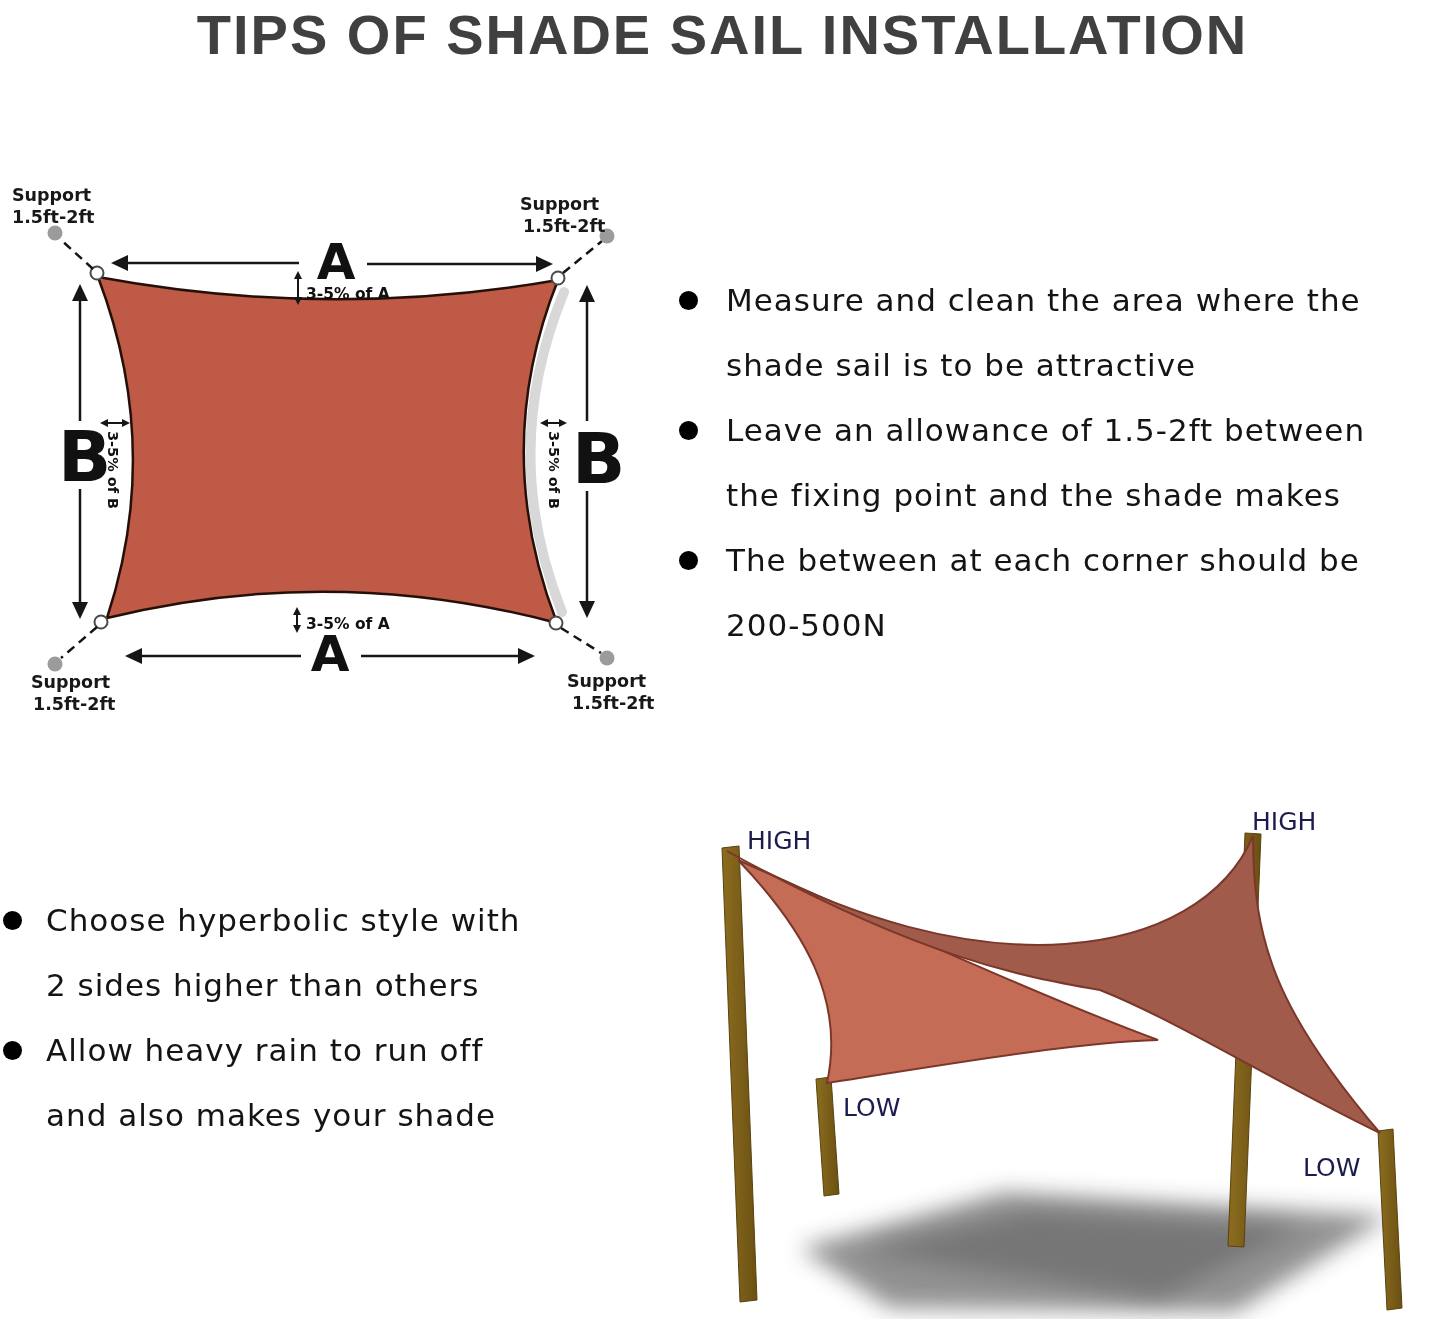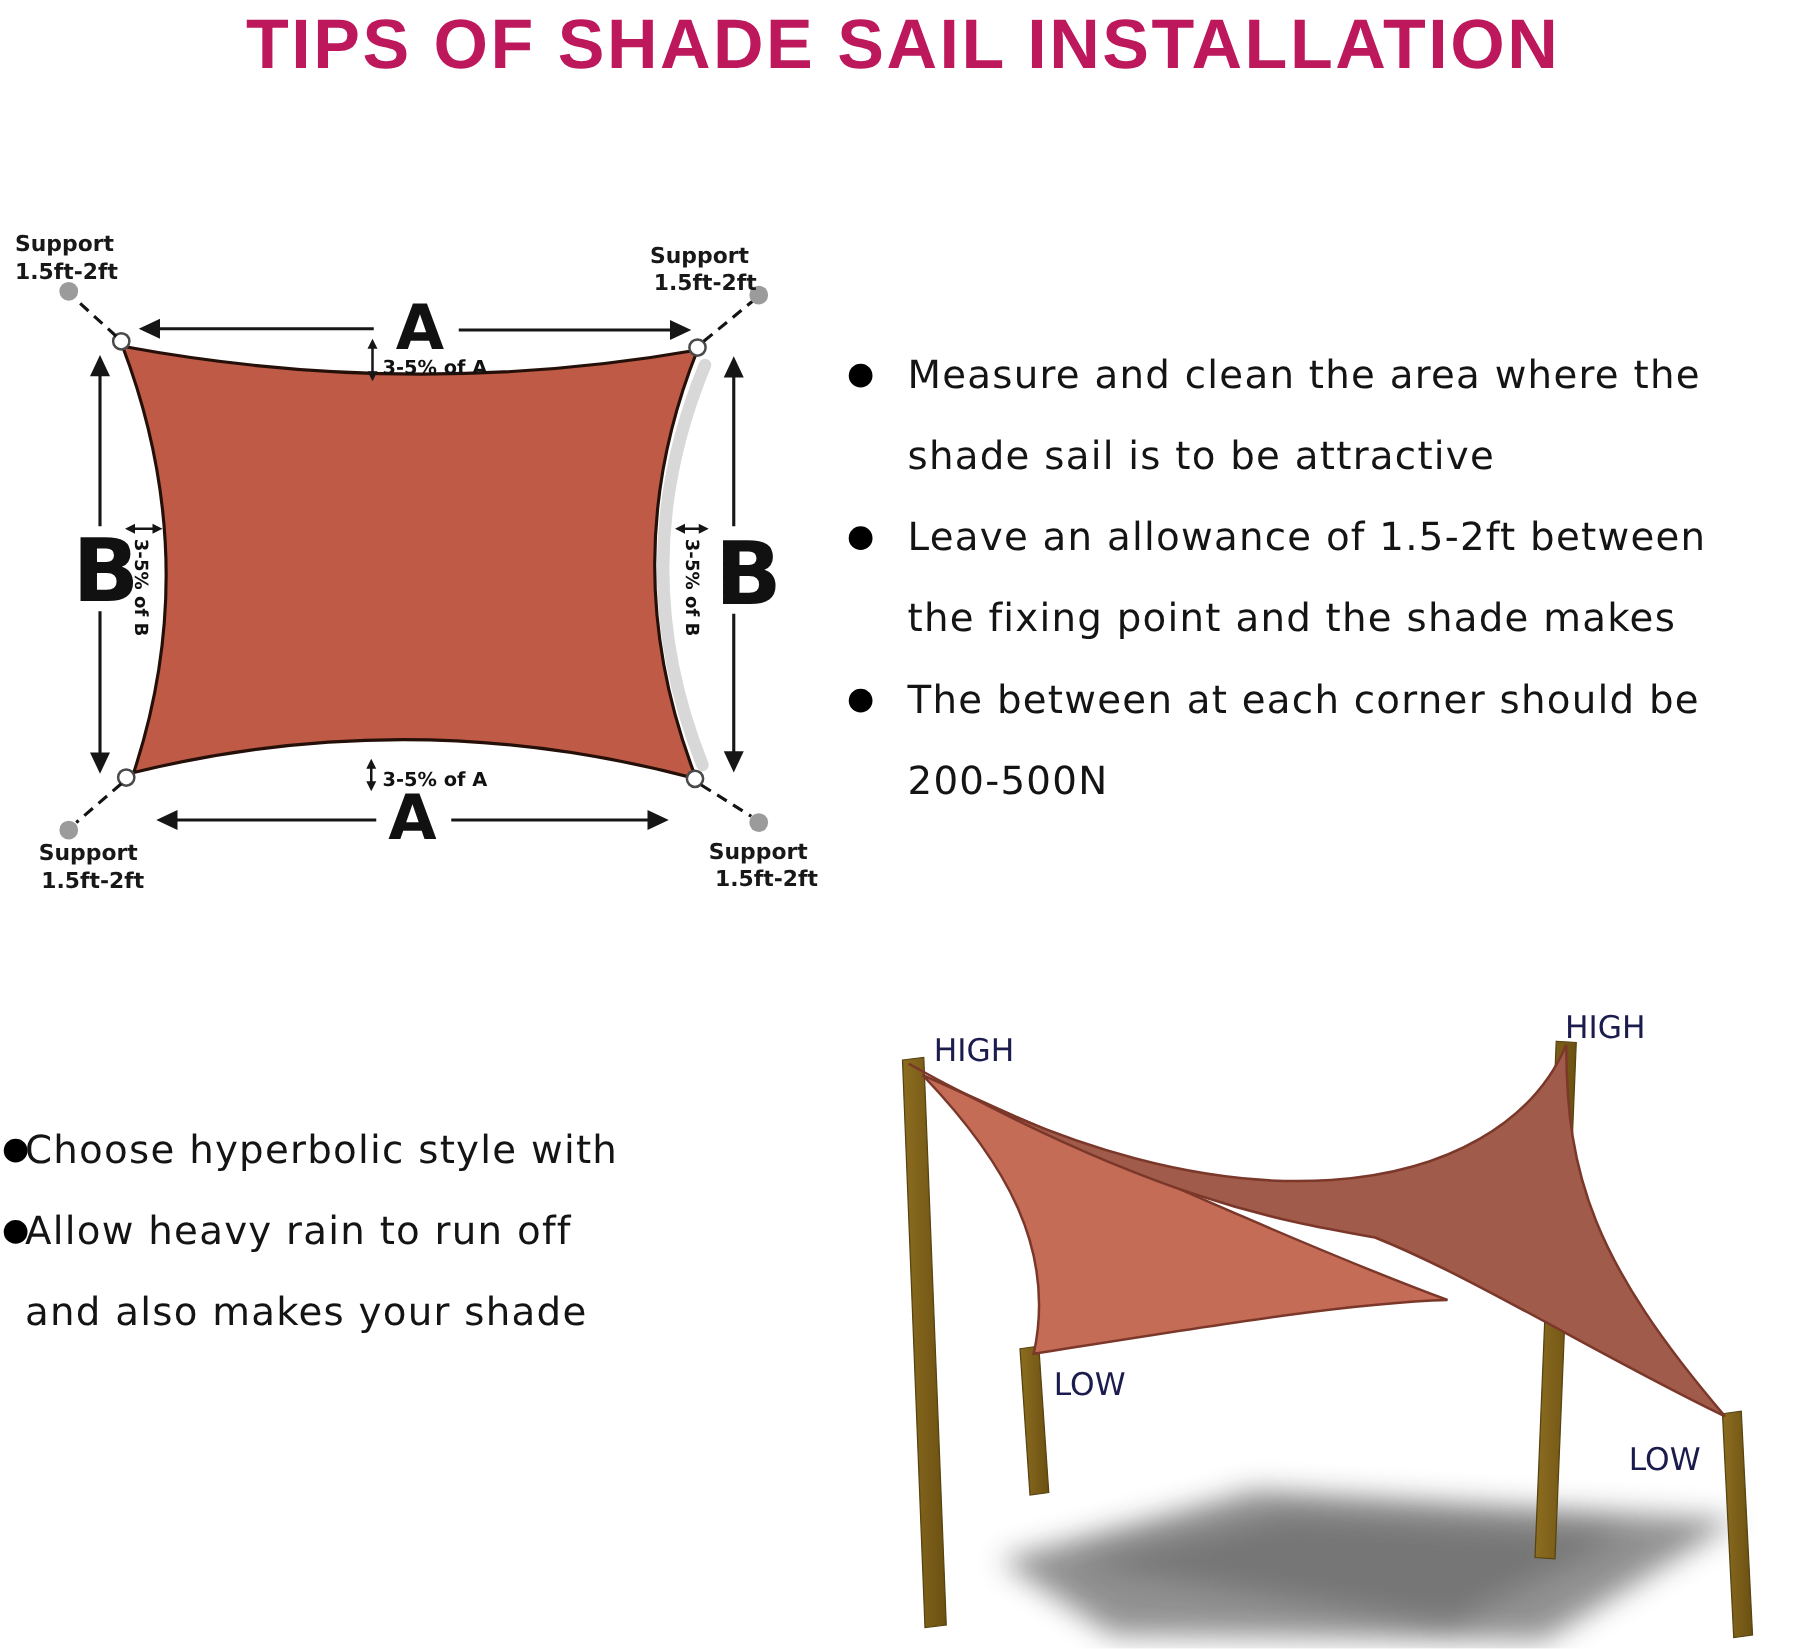--- a/index.html
+++ b/index.html
@@ -3,38 +3,38 @@
 <meta charset="utf-8">
 <style>
   html,body { margin:0; padding:0; background:#ffffff; }
   .canvas {
     position:relative; width:1445px; height:1319px; background:#ffffff;
     font-family:"DejaVu Sans", sans-serif; overflow:hidden;
   }
   .title {
     position:absolute; top:2px; left:0; width:100%;
     text-align:center; font-family:"Liberation Sans", sans-serif;
-    font-weight:bold; font-size:56px; letter-spacing:2px; color:#be185d;
+    font-weight:bold; font-size:56px; letter-spacing:2px; color:#404040;
     white-space:nowrap;
   }
   .tips { position:absolute; list-style:none; margin:0; padding:0; }
   .tips li { position:relative; }
   .tip-line {
     display:block; height:65px; line-height:65px; font-size:31px;
     letter-spacing:1px; color:#141414; white-space:nowrap;
   }
   .bullet {
     position:absolute; width:19px; height:19px; border-radius:50%;
     background:#000; top:23px;
   }
   .tips-right { left:666px; top:268px; }
   .tips-right li { padding-left:60px; }
   .tips-right .bullet { left:13px; }
   .tips-left { left:0px; top:888px; }
-  .tips-left li { padding-left:20px; }
+  .tips-left li { padding-left:46px; }
   .tips-left .bullet { left:3px; }
   .svg-abs { position:absolute; }
   svg text { font-family:"DejaVu Sans", sans-serif; }
 </style>
 </head>
 <body>
 
 <div class="canvas">
 
   <div class="title">TIPS OF SHADE SAIL INSTALLATION</div>
@@ -143,20 +143,21 @@
       <span class="bullet"></span>
       <span class="tip-line">The between at each corner should be</span>
       <span class="tip-line">200-500N</span>
     </li>
   </ul>
 
   <ul class="tips tips-left">
     <li>
       <span class="bullet"></span>
       <span class="tip-line">Choose hyperbolic style with</span>
+      <span class="tip-line">2 sides higher than others</span>
     </li>
     <li>
       <span class="bullet"></span>
       <span class="tip-line">Allow heavy rain to run off</span>
       <span class="tip-line">and also makes your shade</span>
     </li>
   </ul>
 
   <svg class="svg-abs" style="left:680px; top:795px;" width="740" height="524" viewBox="680 795 740 524">
     <defs>

